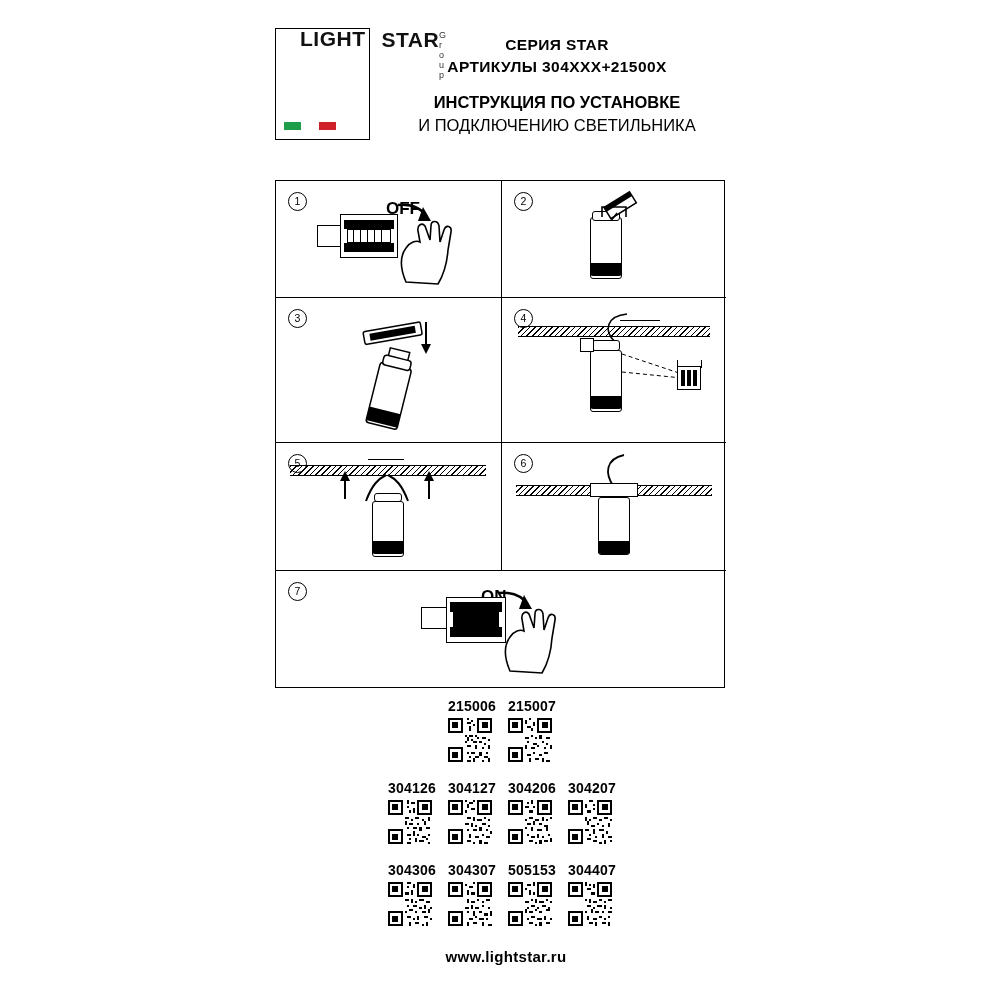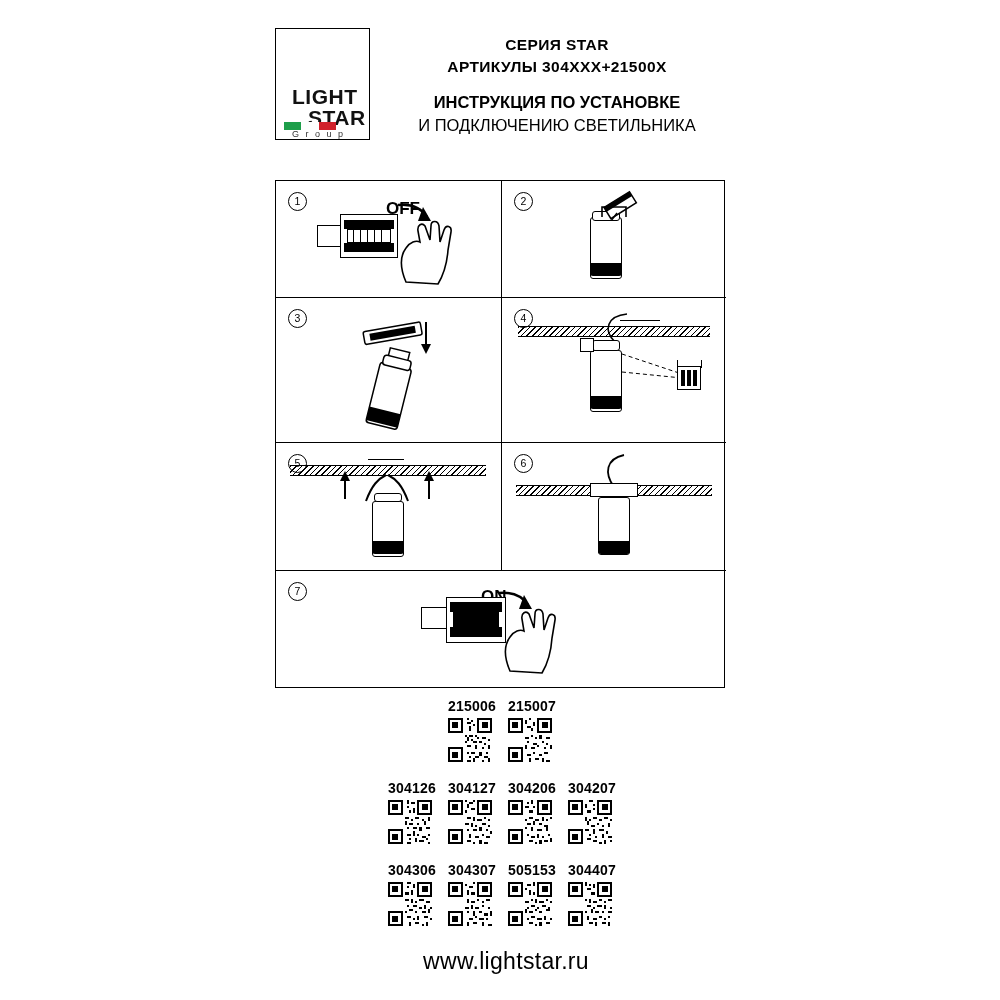--- a/index.html
+++ b/index.html
@@ -10,22 +10,22 @@
   }
   .page{position:absolute;inset:0;}
 
   
   .header{
     position:absolute;left:275px;top:28px;width:450px;height:115px;
     display:flex;align-items:flex-start;
   }
   .logo-box{
     width:95px;height:112px;border:1.5px solid #000;box-sizing:border-box;
-    display:flex;flex-direction:column;justify-content:flex-end;align-items:flex-start;
-    padding-left:16px;position:relative;
+    display:flex;flex-direction:row;justify-content:space-between;align-items:flex-start;
+    padding-left:24px;position:relative;
   }
   .logo-light{font-size:21px;font-weight:bold;letter-spacing:.5px;line-height:20px;color:#111;}
   .logo-star{font-size:21px;font-weight:bold;letter-spacing:.5px;line-height:21px;color:#111;margin-left:16px;}
   .logo-group{font-size:9px;letter-spacing:2px;color:#333;margin-top:1px;}
   .flag{position:absolute;left:8px;bottom:9px;width:52px;height:8px;display:flex;}
   .flag i{flex:1;display:block;}
   .flag .g{background:#1e9e4a;}
   .flag .w{background:#ffffff;}
   .flag .r{background:#d0212b;}
 
@@ -58,21 +58,21 @@
 
   
   .qr-section{position:absolute;left:275px;top:698px;width:450px;}
   .qr-row{display:flex;justify-content:center;gap:16px;margin-bottom:14px;}
   .qr-item{width:44px;text-align:center;}
   .qr-code{width:44px;height:44px;margin-top:4px;}
   .qr-label{font-size:14px;font-weight:bold;letter-spacing:.2px;}
 
   .site{
     position:absolute;left:0;right:0;top:948px;text-align:center;
-    font-size:23px;font-weight:normal;letter-spacing:.3px;padding-left:12px;
+    font-size:15px;font-weight:bold;letter-spacing:.3px;padding-left:12px;
   }
 </style>
 </head>
 <body>
 
 <div class="page">
 
   <div class="header">
     <div class="logo-box">
       <div class="logo-light">LIGHT</div>

